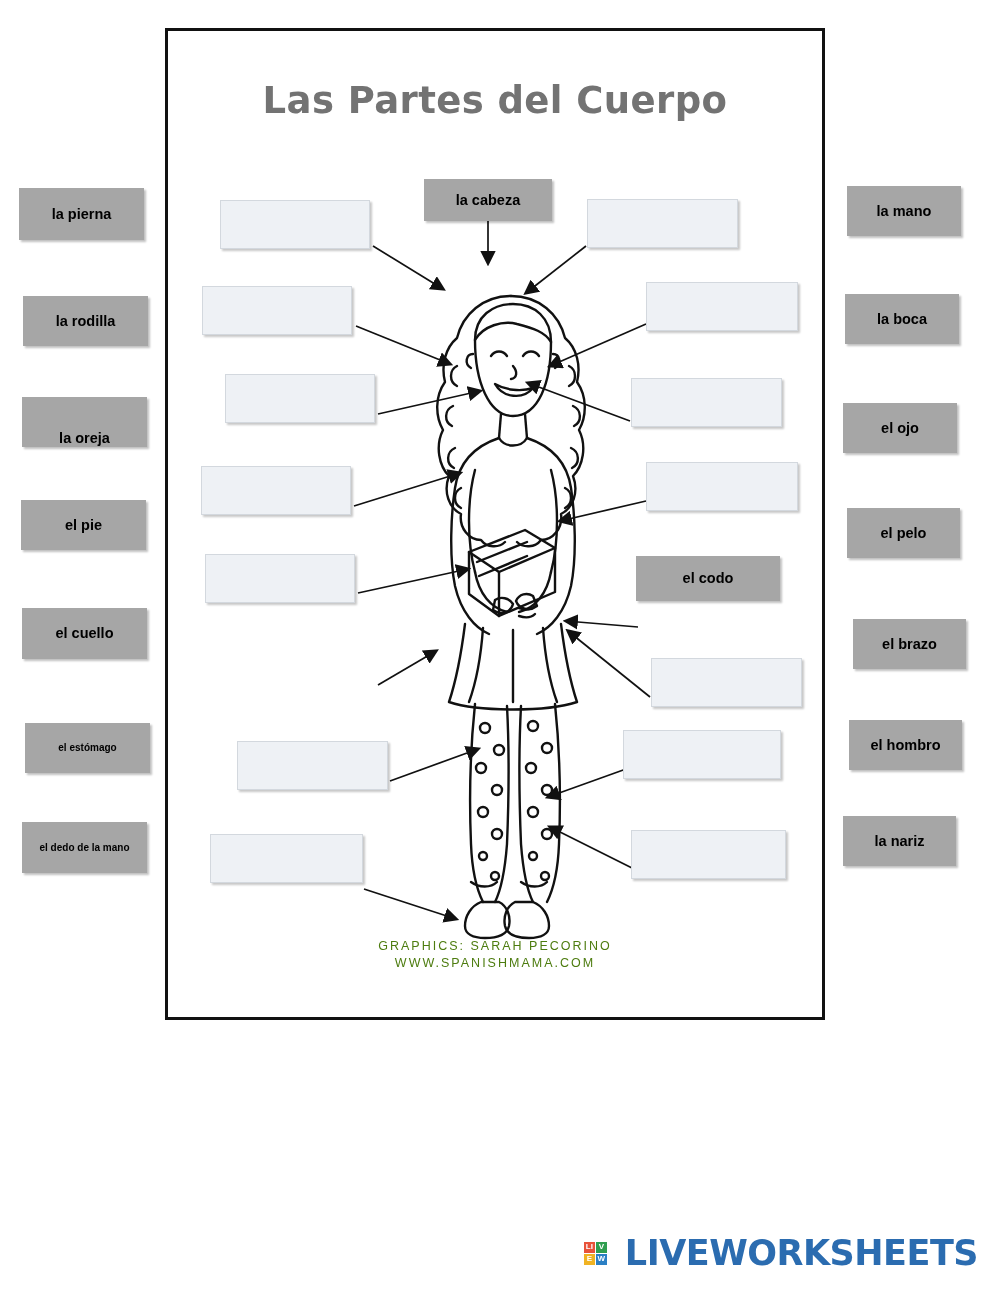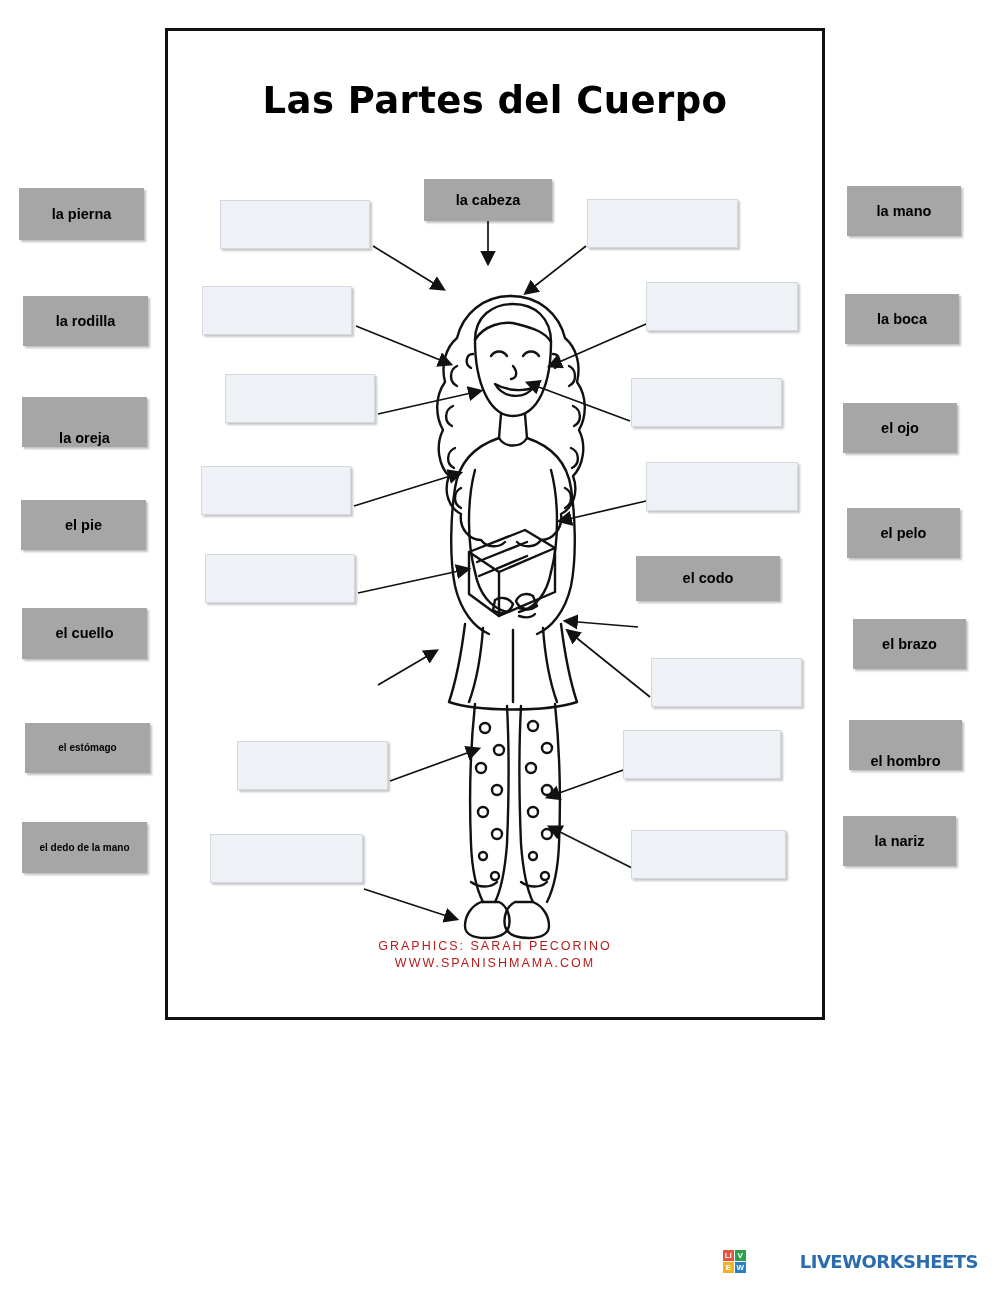--- a/index.html
+++ b/index.html
@@ -30,21 +30,21 @@
   #page-title {
     position: absolute;
     left: 0;
     top: 48px;
     width: 100%;
     text-align: center;
     font-family: "DejaVu Sans", sans-serif;
     font-weight: bold;
     font-size: 37px;
     letter-spacing: 0.4px;
-    color: #000000;
+    color: #737373;
   }
 
   
   .word-chip {
     position: absolute;
     background: #a6a6a6;
     color: #000000;
     font-size: 14.5px;
     font-weight: bold;
     display: flex;
@@ -87,34 +87,34 @@
     pointer-events: none;
   }
 
   
   #credits {
     position: absolute;
     left: 0;
     top: 905px;
     width: 100%;
     text-align: center;
-    color: #b91c1c;
+    color: #4d7c0f;
     font-size: 12.5px;
     letter-spacing: 2px;
   }
   #credits div { margin: 3px 0; }
 
   
   #lw-footer {
     position: absolute;
     right: 22px;
     bottom: 18px;
     display: flex;
     align-items: center;
-    gap: 6px;
+    gap: 18px;
   }
   #lw-logo {
     display: grid;
     grid-template-columns: 11px 11px;
     grid-template-rows: 11px 11px;
     gap: 1px;
   }
   #lw-logo span {
     font-size: 8px;
     font-weight: bold;
@@ -124,24 +124,23 @@
     justify-content: center;
     line-height: 1;
   }
   .lw-a { background: #e8533a; }
   .lw-b { background: #2f9e4f; }
   .lw-c { background: #f0b323; }
   .lw-d { background: #2b7fc4; }
   #lw-text {
     font-family: "DejaVu Sans", sans-serif;
     font-weight: bold;
-    font-size: 18px;
+    font-size: 35px;
     color: #2b6cb0;
     letter-spacing: -0.5px;
-    margin-left: 48px;
   }
 </style>
 </head>
 <body>
 
 <div id="worksheet-page">
 
   <div id="page-title">Las Partes del Cuerpo</div>
 
   <svg id="illustration" viewBox="0 0 260 690" xmlns="http://www.w3.org/2000/svg">
@@ -343,21 +342,21 @@
 </div>
 <div class="word-chip" style="left:843px; top:403px; width:114px; height:50px;">
   <span>el ojo</span>
 </div>
 <div class="word-chip" style="left:847px; top:508px; width:113px; height:50px;">
   <span>el pelo</span>
 </div>
 <div class="word-chip" style="left:853px; top:619px; width:113px; height:50px;">
   <span>el brazo</span>
 </div>
-<div class="word-chip" style="left:849px; top:720px; width:113px; height:50px;align-items:flex-end;">
+<div class="word-chip" style="left:849px; top:720px; width:113px; height:50px;">
   <span>el hombro</span>
 </div>
 <div class="word-chip" style="left:843px; top:816px; width:113px; height:50px;">
   <span>la nariz</span>
 </div>
 
 <div id="lw-footer">
   <div id="lw-logo">
     <span class="lw-a">LI</span>
     <span class="lw-b">V</span>

